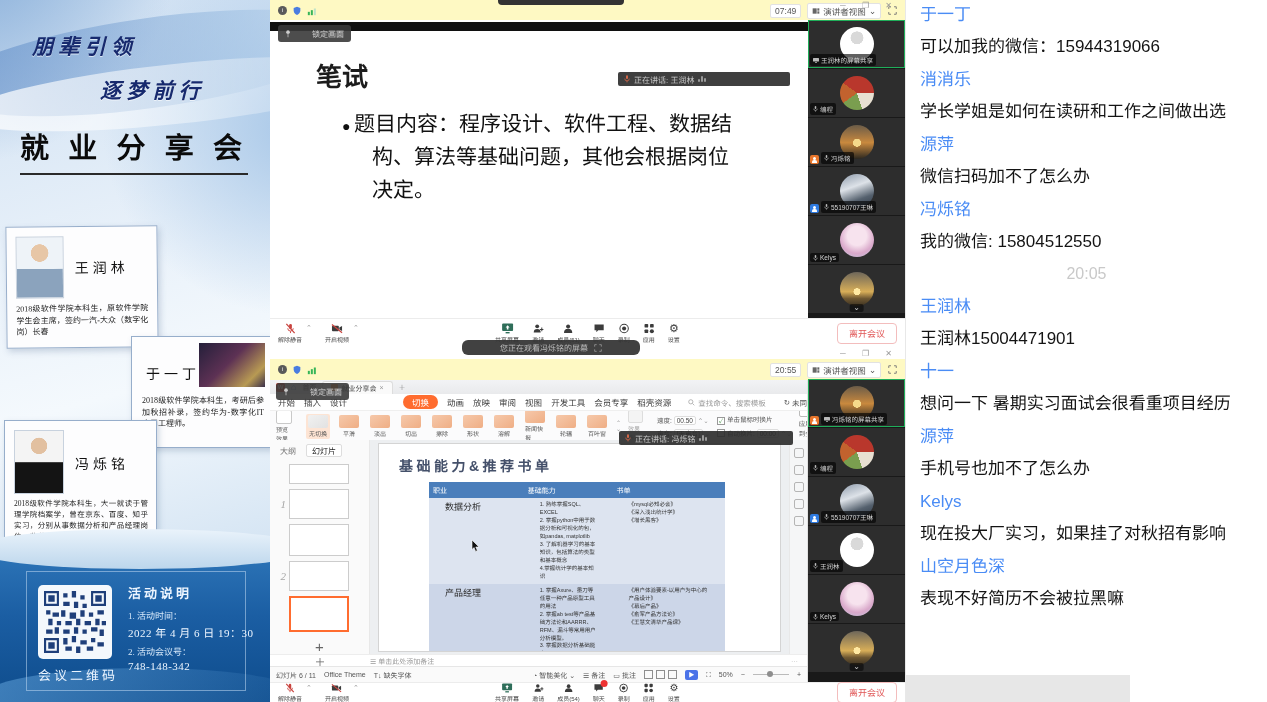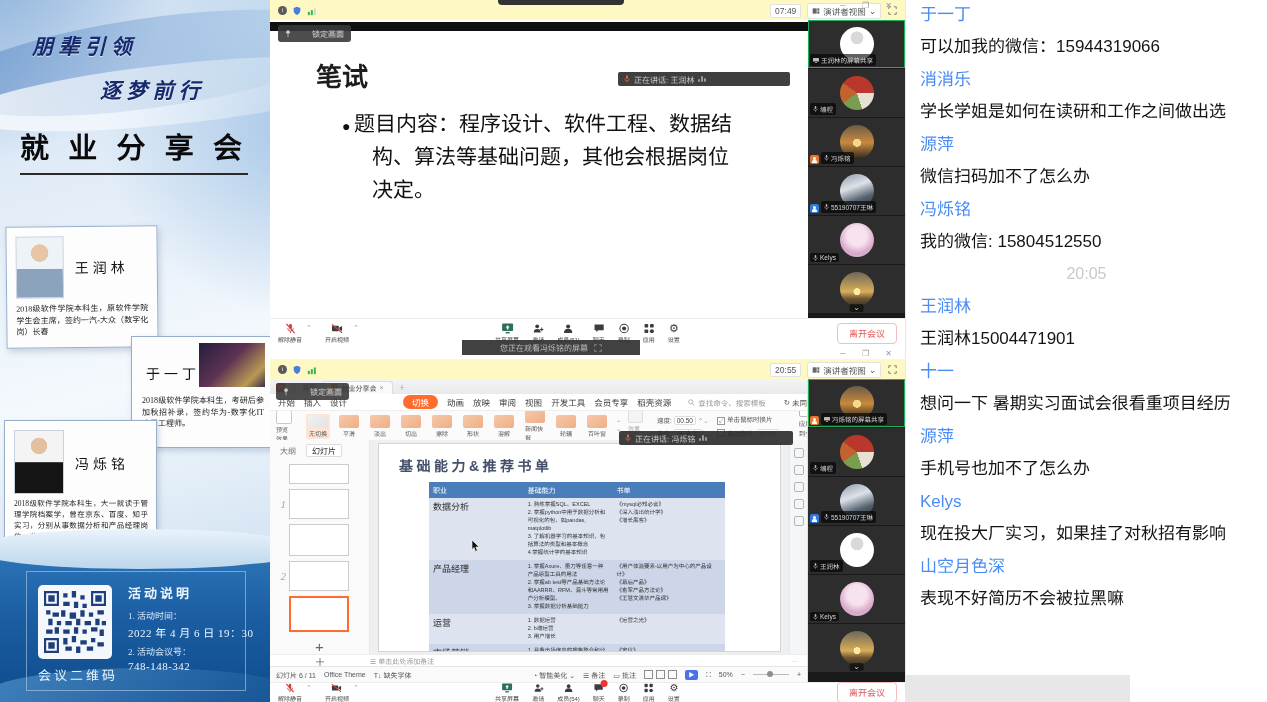--- a/index.html
+++ b/index.html
@@ -125,21 +125,21 @@
   .tbgrp.center{position:absolute;left:50%;transform:translateX(-50%);}
   .tb-item{display:flex;flex-direction:column;align-items:center;gap:1px;cursor:default;}
   .tb-item .tlb{font-size:6px;color:#4a4a4a;white-space:nowrap;}
   .caret{font-size:7px;color:#999;margin:1px 0 0 -9px;}
   .leave-btn{margin-left:auto;border:1px solid #f3bdbd;color:#e05555;background:#fff;border-radius:4px;
       font-size:9px;padding:3px 11px;white-space:nowrap;}
   .badge-dot{position:absolute;margin-left:10px;margin-top:-3px;width:7px;height:7px;border-radius:50%;background:#e33; }
   .tb-item{position:relative;}
 
   
-  .watch-tip{position:absolute;left:192px;top:340px;width:178px;height:15px;background:#333333ee;border-radius:0;
+  .watch-tip{position:absolute;left:192px;top:340px;width:178px;height:15px;background:#333333ee;border-radius:6px;
       color:#bdbdbd;font-size:8px;display:flex;align-items:center;justify-content:center;gap:6px;z-index:30;}
   .watch-cut{position:absolute;left:228px;top:0;width:126px;height:5px;background:#333;border-radius:0 0 4px 4px;z-index:30;}
 
   
   .win2{position:absolute;left:0;top:347px;width:635px;height:355px;background:#fff;}
   .win2 .topbar{top:12px;}
   .wps{position:absolute;left:0;top:33px;right:97px;bottom:20px;background:#fff;border-right:1px solid #e2e2e2;overflow:hidden;}
   .wps-titlebar{height:14px;background:linear-gradient(#f2f3f5,#e9eaec);display:flex;align-items:center;gap:6px;
       padding:0 6px;font-size:7px;color:#444;}
   .wlogo{width:9px;height:9px;background:#e23c2e;border-radius:2px;color:#fff;font-size:6px;font-weight:700;
@@ -182,21 +182,21 @@
   .thb .ln{height:2px;background:#d8d8d8;margin:2px 1px;border-radius:1px;}
   .thb.sel{border:2px solid #ff6c2f;}
   .thb .mini-hdr{height:4px;background:#4a7ebb;margin:1px 0;}
   .thb .mini-row{height:3px;background:#ccd6e8;margin:1px 0;}
   .plus-btn{width:100%;text-align:center;font-size:15px;color:#666;margin-top:6px;}
   .canvas{flex:1;background:#edeff1;position:relative;overflow:hidden;}
   .slide2{position:absolute;left:8px;right:8px;top:3px;bottom:3px;background:#fff;border:1px solid #d4d4d4;overflow:hidden;}
   .slide2-title{position:absolute;left:20px;top:11px;font-size:14px;font-weight:700;color:#44506a;letter-spacing:3.5px;}
   .s2table{position:absolute;left:50px;top:38px;width:296px;border-collapse:collapse;table-layout:fixed;}
   .s2table th{background:#4a7ebb;color:#fff;font-size:7px;font-weight:400;text-align:left;padding:3px 4px;}
-  .s2table td{font-size:5.5px;color:#333;vertical-align:top;padding:3px 4px;line-height:1.45;}
+  .s2table td{font-size:5.5px;color:#333;vertical-align:top;padding:3px 16px;line-height:1.45;}
   .s2table tr:nth-child(odd) td{background:#ccd6e8;}
   .s2table tr:nth-child(even) td{background:#dde4f0;}
   .s2table .job{font-size:9px;color:#2e2e2e;font-family:"Liberation Serif",serif;}
   .pre{white-space:pre-line;}
   .cursor{position:absolute;left:92px;top:96px;z-index:3;}
   .sidestrip{width:17px;background:#f5f6f7;border-left:1px solid #e8e8e8;display:flex;flex-direction:column;
       align-items:center;gap:7px;padding-top:8px;}
   .sidestrip i{width:8px;height:8px;border:1px solid #b5b5b5;border-radius:2px;display:block;}
   .notesbar{position:absolute;left:0;right:0;bottom:15px;height:12px;background:#fff;border-top:1px solid #ededed;
       display:flex;align-items:center;font-size:7px;color:#999;}

